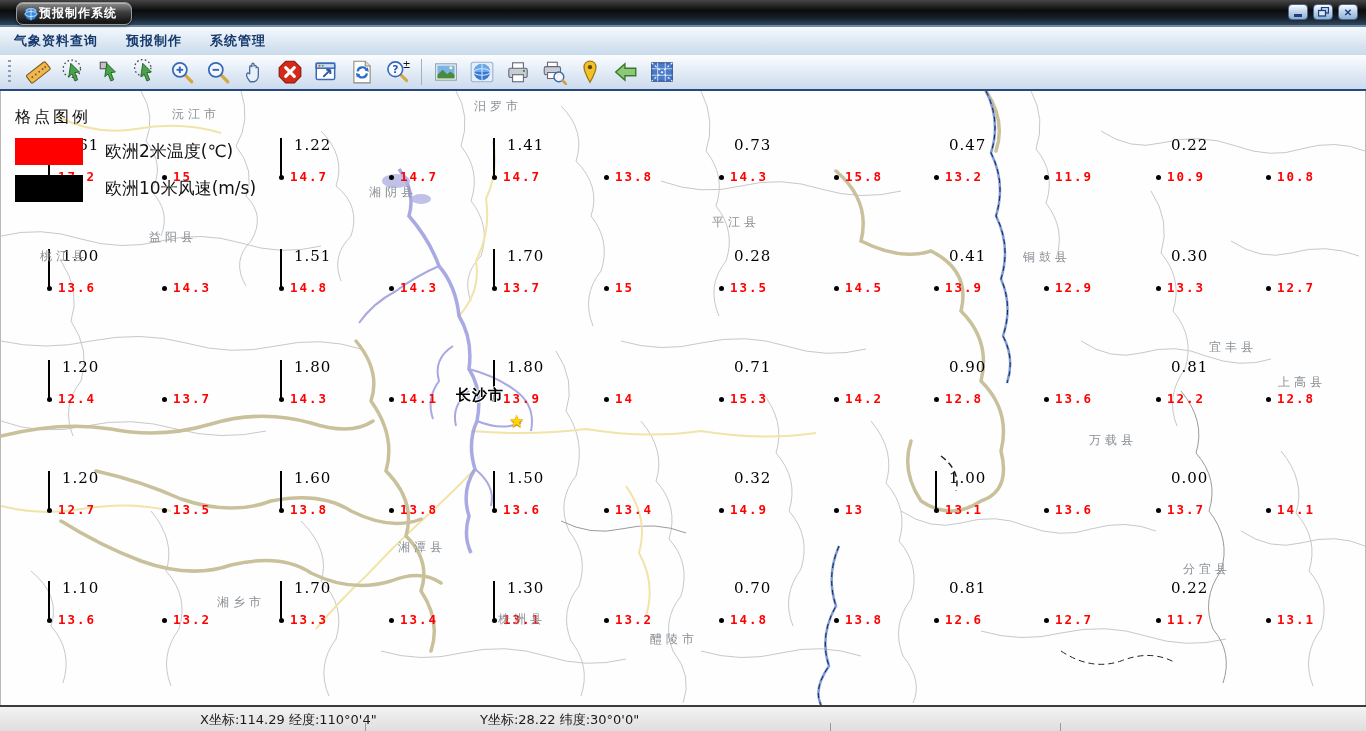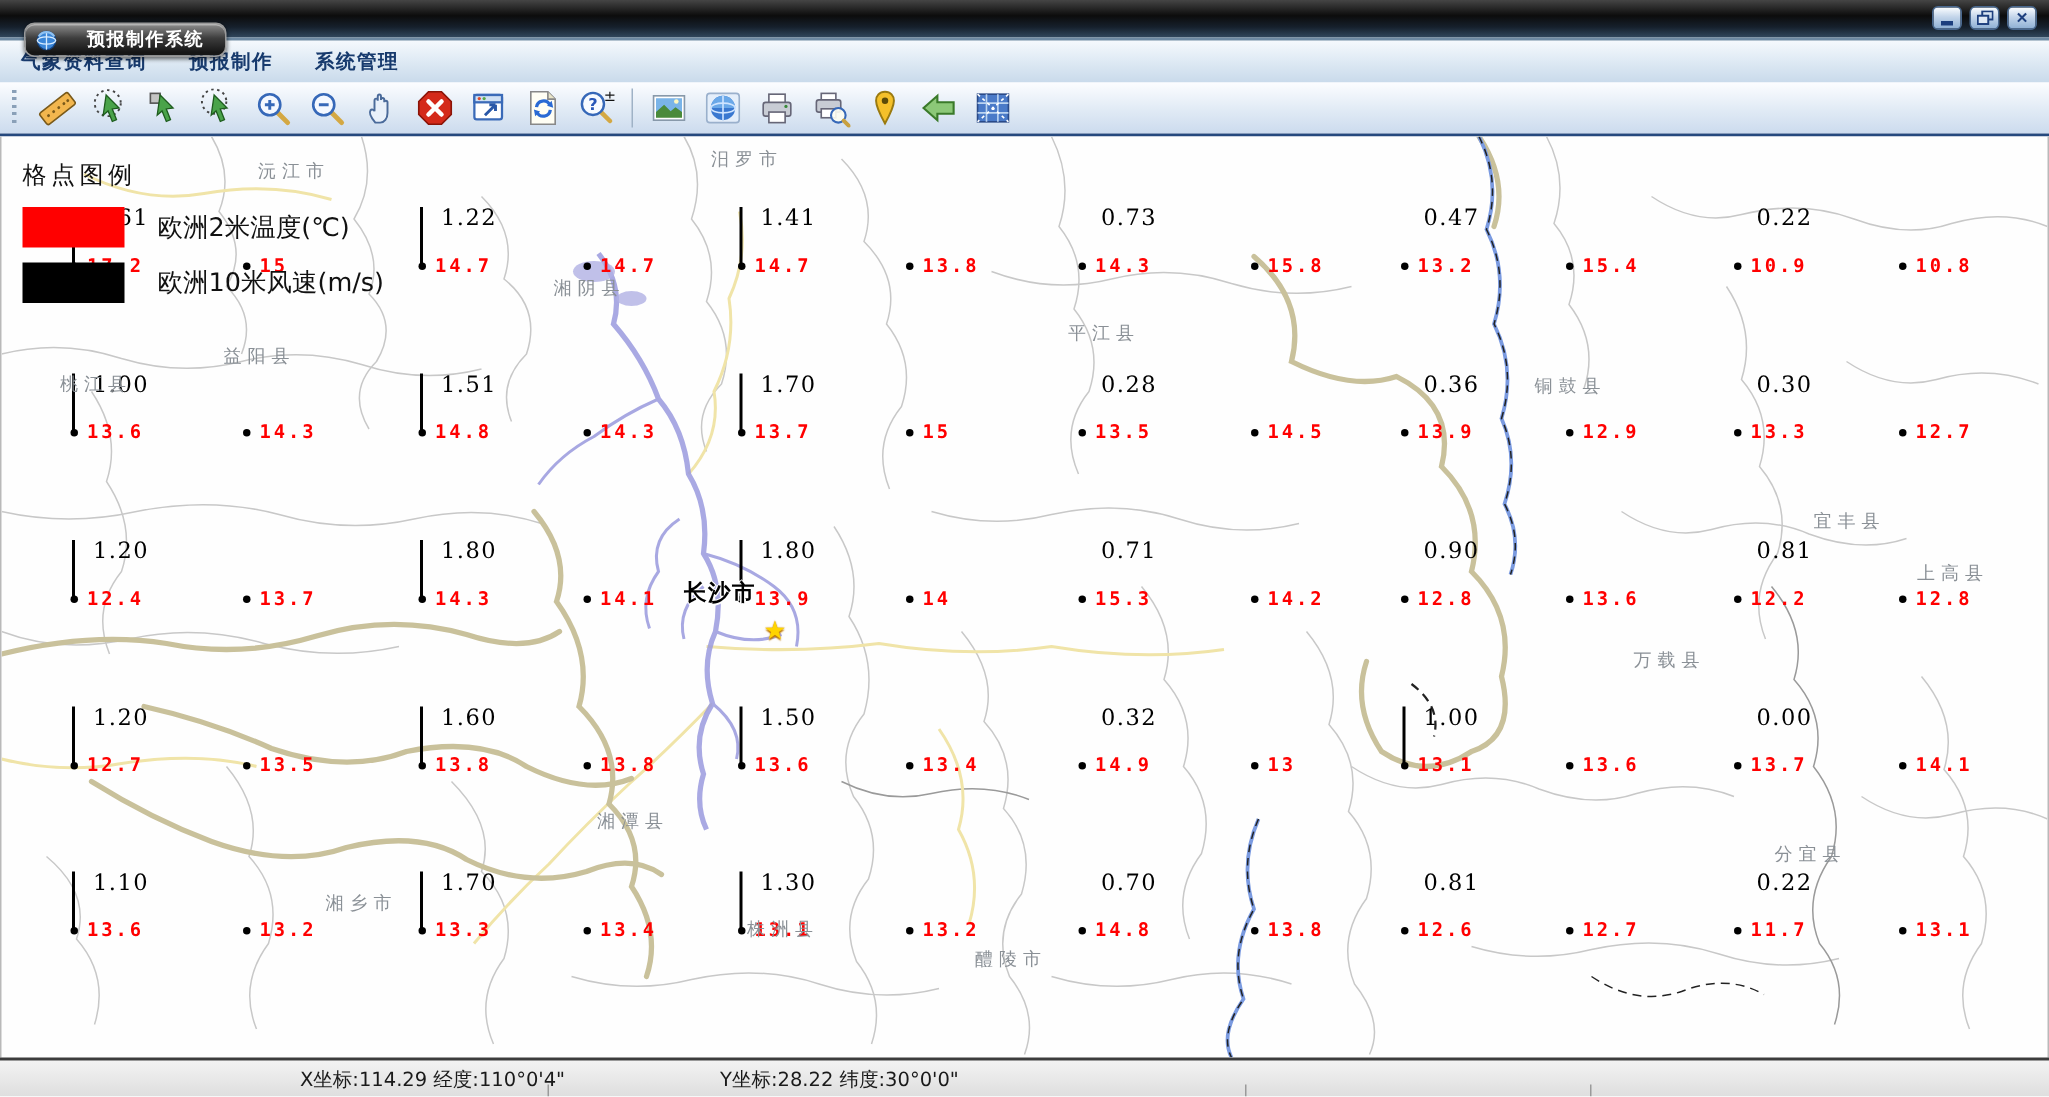--- a/index.html
+++ b/index.html
@@ -7,21 +7,21 @@
   .app { width:1366px; height:731px; display:flex; flex-direction:column; }
 
   
   .titlebar { height:27px; position:relative; flex:none;
     background:linear-gradient(#454545,#0c0c0c 42%,#16202c 72%,#31485e);
     border-bottom:2px solid #6d89a2; }
   .apptab { position:absolute; left:16px; top:2px; height:23px; padding:0 14px 0 7px;
     border-radius:7px; border:1px solid #9a9a9a;
     background:linear-gradient(#8f8f8f,#3d3d3d 45%,#161616 90%);
     box-shadow:0 1px 3px rgba(0,0,0,.6), inset 0 1px 0 rgba(255,255,255,.35);
-    display:flex; align-items:center; gap:20px; color:#fff; font-size:12px; font-weight:bold; letter-spacing:1px;margin-top:13px; }
+    display:flex; align-items:center; gap:1px; color:#fff; font-size:12px; font-weight:bold; letter-spacing:1px; }
   .winctl { position:absolute; right:8px; top:4px; display:flex; gap:5px; }
   .wbtn { width:20px; height:16px; border-radius:4px; border:1px solid #49688f;
     background:linear-gradient(#fbfdff,#c3d5ea 45%,#8fb0d4);
     display:flex; align-items:center; justify-content:center;
     color:#1d3f7e; font-size:10px; font-weight:bold; cursor:pointer; padding:0; }
   .wbtn .minbar { width:8px; height:3px; background:#1d3f7e; margin-top:7px; }
 
   
   .menubar { height:28px; flex:none; display:flex; align-items:center; gap:28px; padding-left:14px;
     background:linear-gradient(#f5f9fd,#dce8f3 55%,#c9daeb); }
@@ -375,21 +375,21 @@
           <span class="dot"></span>
           <span class="temp">15.8</span>
         </div>
         <div class="station" style="left: 935px; top: 86px;">
           <span class="dot"></span>
           <span class="temp">13.2</span>
           <span class="wind">0.47</span>
         </div>
         <div class="station" style="left: 1045px; top: 86px;">
           <span class="dot"></span>
-          <span class="temp">15.4</span>
+          <span class="temp">11.9</span>
         </div>
         <div class="station" style="left: 1157px; top: 86px;">
           <span class="dot"></span>
           <span class="temp">10.9</span>
           <span class="wind">0.22</span>
         </div>
         <div class="station" style="left: 1267px; top: 86px;">
           <span class="dot"></span>
           <span class="temp">10.8</span>
         </div>
@@ -428,21 +428,21 @@
           <span class="temp">13.5</span>
           <span class="wind">0.28</span>
         </div>
         <div class="station" style="left: 835px; top: 197px;">
           <span class="dot"></span>
           <span class="temp">14.5</span>
         </div>
         <div class="station" style="left: 935px; top: 197px;">
           <span class="dot"></span>
           <span class="temp">13.9</span>
-          <span class="wind">0.36</span>
+          <span class="wind">0.41</span>
         </div>
         <div class="station" style="left: 1045px; top: 197px;">
           <span class="dot"></span>
           <span class="temp">12.9</span>
         </div>
         <div class="station" style="left: 1157px; top: 197px;">
           <span class="dot"></span>
           <span class="temp">13.3</span>
           <span class="wind">0.30</span>
         </div>

